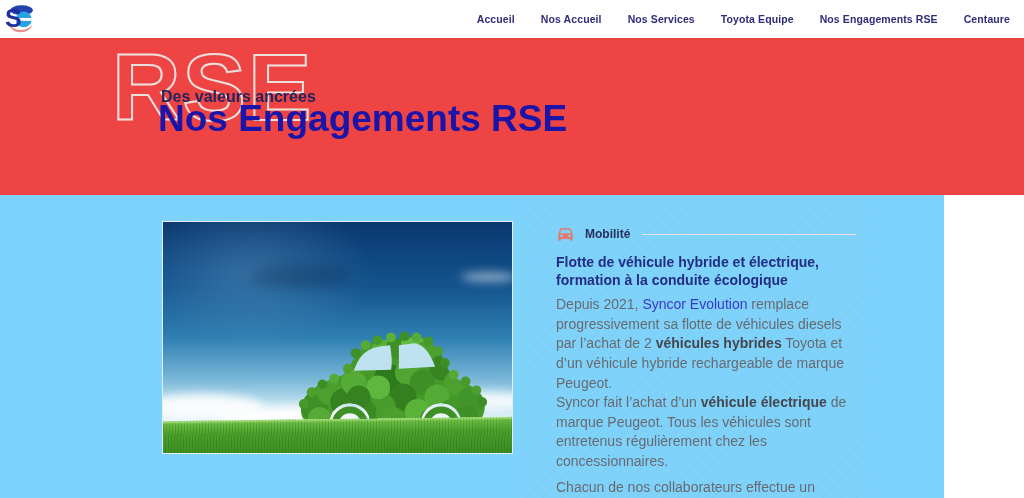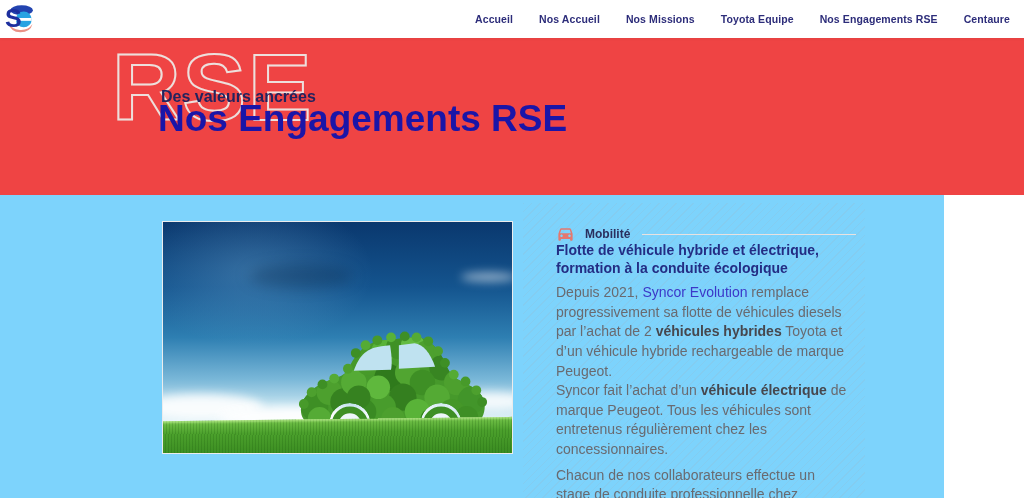--- a/index.html
+++ b/index.html
@@ -46,42 +46,42 @@
            background-image:repeating-linear-gradient(92deg, rgba(15,75,5,.18) 0px, rgba(15,75,5,.18) 1px, transparent 1px, transparent 3px),
                             linear-gradient(to bottom,#74c44a 0%,#4ba02c 35%,#398a20 100%);
            box-shadow:inset 0 2px 2px rgba(225,255,180,.45); }
 
   
   .article { position:absolute; left:556px; top:31px; width:300px; }
   .cat-row { display:flex; align-items:center; height:16px; }
   .cat-icon { width:19px; height:15px; flex:0 0 auto; }
   .cat-label { margin-left:10px; font-size:12px; font-weight:700; color:#2a2f5e; }
   .cat-line { flex:1; height:1px; background:#e9e2e0; margin-left:12px; }
-  .article-title { margin-top:0; font-size:14px; line-height:1.26; font-weight:700; color:#232d84; }
+  .article-title { margin-top:12px; font-size:14px; line-height:1.26; font-weight:700; color:#232d84; }
   .body { margin-top:6px; font-size:14px; line-height:1.4; color:#696a70; width:292px; }
   .seg-link { color:#3b38c8; cursor:pointer; }
   .seg-b { font-weight:700; color:#46474e; }
 </style>
 </head>
 <body>
 
 <div class="page">
 
   <header class="topbar">
     <svg class="logo" viewBox="0 0 36 36" aria-hidden="true">
       <ellipse cx="20" cy="7.5" rx="13.5" ry="6" fill="#2344b0"></ellipse>
       <circle cx="22.5" cy="18.5" r="9.5" fill="#28a3e2"></circle>
       <rect x="12" y="16.8" width="20" height="3.4" fill="#ffffff"></rect>
       <path d="M4 22 a16 14 0 0 0 29 2 q-2.5 10 -14.5 10 t-14.5 -12 z" fill="#e99186"></path>
       <text x="0" y="28" font-size="30" font-weight="bold" fill="#1d2f9e" font-family="Liberation Sans, sans-serif">S</text>
     </svg>
     <nav class="nav">
       <a>Accueil</a>
       <a>Nos Accueil</a>
-      <a>Nos Missions</a>
+      <a>Nos Services</a>
       <a>Toyota Equipe</a>
       <a>Nos Engagements RSE</a>
       <a>Centaure</a>
     </nav>
   </header>
 
   <section class="hero">
     <div class="watermark">RSE</div>
     <div class="eyebrow">Des valeurs ancrées</div>
     <h1 class="hero-title">Nos Engagements RSE</h1>

